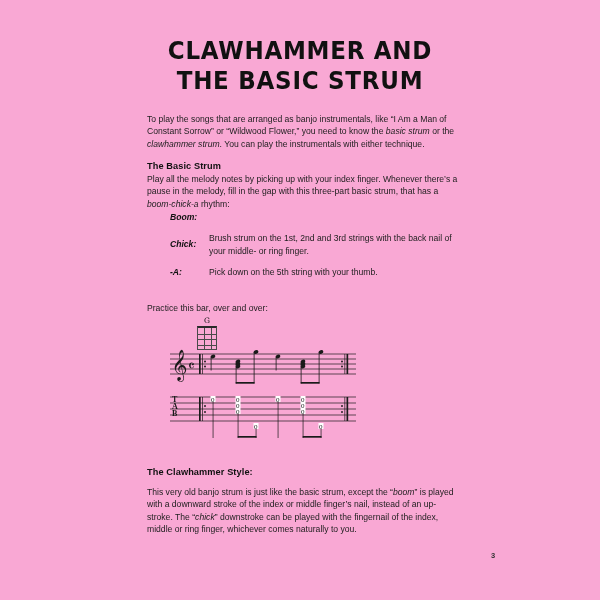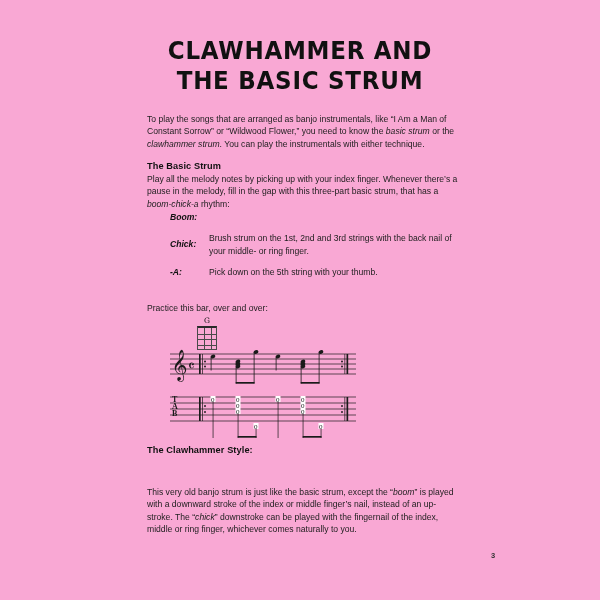--- a/index.html
+++ b/index.html
@@ -54,21 +54,21 @@
     font-size: 9.2px;
     font-weight: bold;
     line-height: 13px;
     color: #111111;
     letter-spacing: 0.1px;
   }
   .intro   { top: 113px; }
   .sec1    { top: 160px; }
   .sec1-p  { top: 173px; }
   .practice{ top: 302px; }
-  .sec2    { top: 444px; }
+  .sec2    { top: 466px; }
   .sec2-p  { top: 486px; }
 
   
   .deflist {
     position: absolute;
     left: 170px;
     top: 211px;
     width: 290px;
   }
   .defrow {

